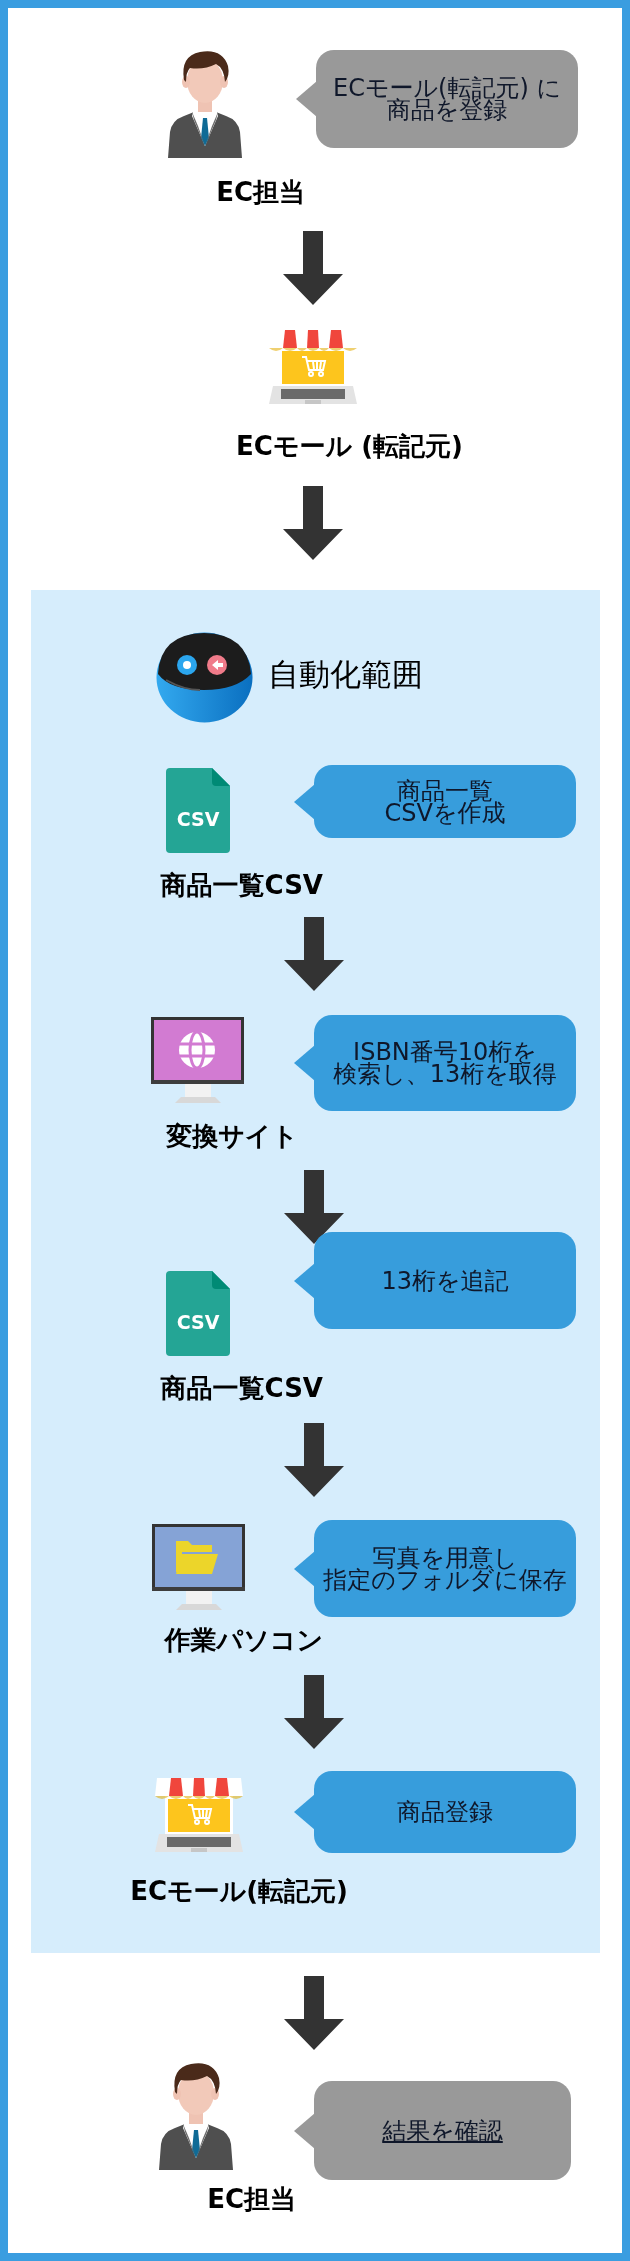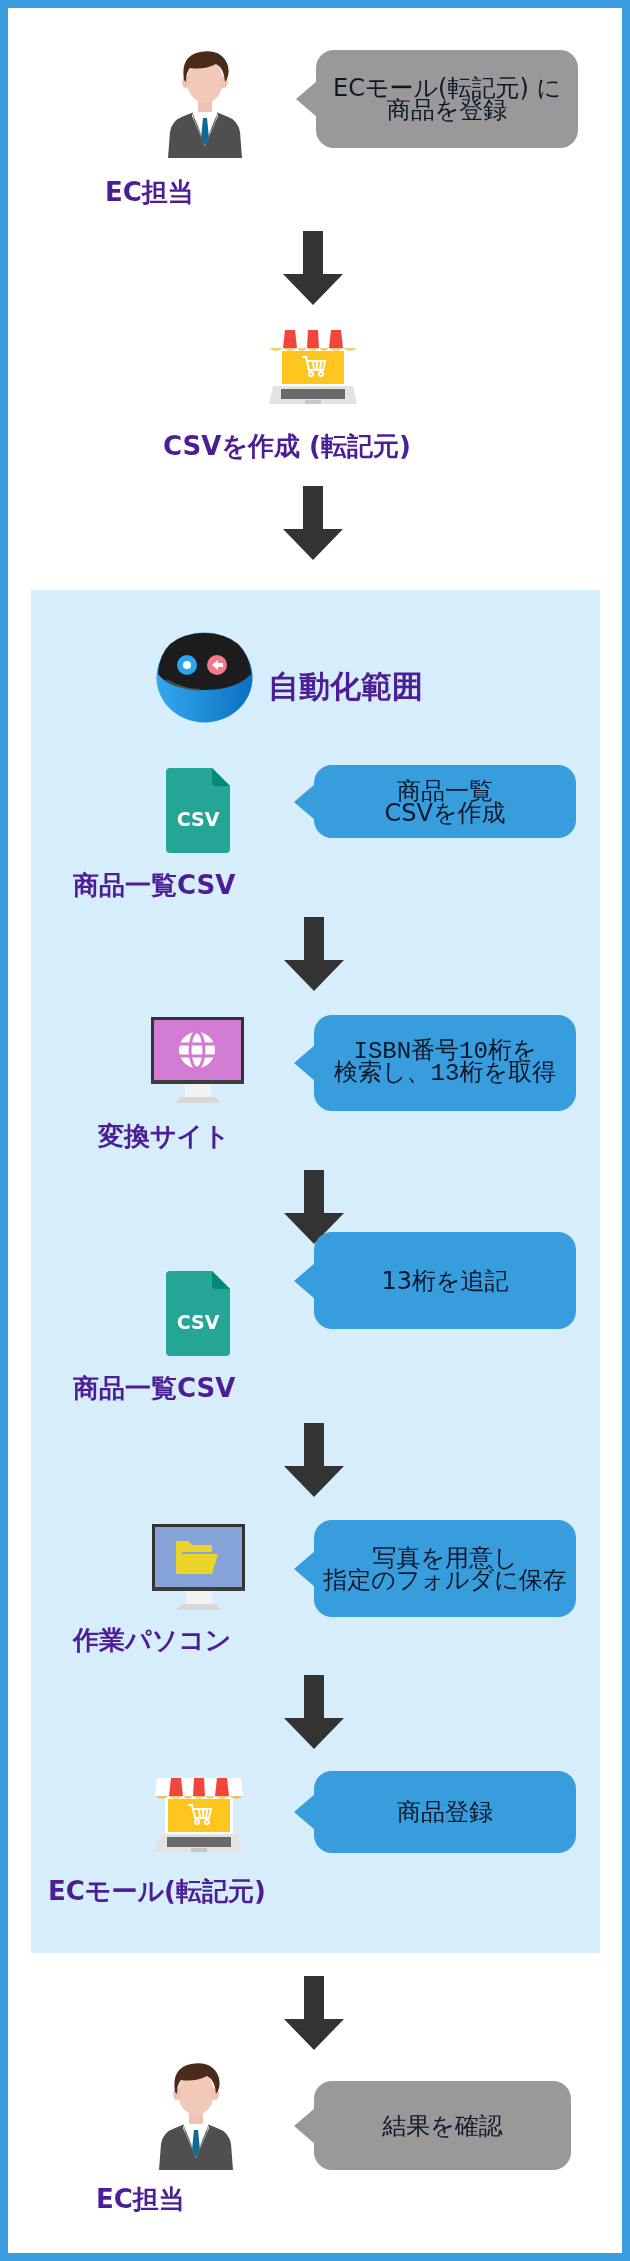--- a/index.html
+++ b/index.html
@@ -1,26 +1,26 @@
 <!DOCTYPE html>
 <html><head>
 <meta charset="utf-8">
 <style>
   html, body { margin: 0; padding: 0; }
   body { width: 630px; height: 2261px; position: relative; background: #3a9de0; font-family: "DejaVu Sans", "Liberation Sans", sans-serif; overflow: hidden; }
   .frame { position: absolute; left: 8px; top: 8px; width: 614px; height: 2245px; background: #ffffff; }
   .panel { position: absolute; left: 31px; top: 590px; width: 569px; height: 1363px; background: #d6edfc; }
   .abs { position: absolute; }
-  .label { position: absolute; font-weight: bold; color: #4c1d95; font-size: 26px; white-space: nowrap; text-align: left; line-height: 30px; }
+  .label { position: absolute; font-weight: bold; color: #000000; font-size: 26px; white-space: nowrap; text-align: right; line-height: 30px; }
   .bubble { position: absolute; width: 262px; border-radius: 18px; color: #0f172a; font-size: 24px; line-height: 22px; display: flex; align-items: center; justify-content: center; text-align: center; white-space: pre-line; }
   .bubble::before { content: ""; position: absolute; left: -20px; top: 50%; margin-top: -18px; border-top: 18px solid transparent; border-bottom: 18px solid transparent; border-right: 21px solid; border-right-color: inherit; }
   .bubble.gray { background: #999999; border-color: #999999; }
   .bubble.blue { background: #379ddc; border-color: #379ddc; }
   .arrow { position: absolute; width: 60px; height: 74px; }
-  .title { position: absolute; left: 268px; top: 654px; font-size: 31px; font-weight: bold; color: #4c1d95; line-height: 40px; white-space: nowrap; margin-top: 12px; }
+  .title { position: absolute; left: 268px; top: 654px; font-size: 31px; font-weight: normal; color: #000000; line-height: 40px; white-space: nowrap; }
 </style>
 </head>
 <body>
 
 <svg width="0" height="0" style="position:absolute">
   <defs>
     <symbol id="sym-person" viewBox="0 0 82 114">
       <path d="M4 112 L6 86 Q8 74 20 70 L30 66 L41 100 L52 66 L62 70 Q74 74 76 86 L78 112 Z" fill="#4f4f4f"></path>
       <path d="M30 62 L41 74 L52 62 L54 70 L41 100 L28 70 Z" fill="#ffffff"></path>
       <path d="M39 72 L43 72 L45 92 L41 100 L37 92 Z" fill="#0f6b96"></path>
@@ -74,21 +74,21 @@
 商品を登録</div>
 <div class="label" style="left:105px;top:177px;width:200px;">EC担当</div>
 
 <svg class="arrow" style="left:283px;top:231px" viewBox="0 0 60 74">
     <path d="M20 0 H40 V43 H60 L30 74 L0 43 H20 Z" fill="#333"></path>
   </svg>
 
 <svg class="abs" style="left:269px;top:330px" width="88" height="78">
     <use href="#sym-store"></use>
   </svg>
-<div class="label" style="left:163px;top:431px;width:300px;">CSVを作成 (転記元)</div>
+<div class="label" style="left:163px;top:431px;width:300px;">ECモール (転記元)</div>
 
 <svg class="arrow" style="left:283px;top:486px" viewBox="0 0 60 74">
     <path d="M20 0 H40 V43 H60 L30 74 L0 43 H20 Z" fill="#333"></path>
   </svg>
 
 <div class="panel"></div>
 
 <svg class="abs" style="left:156px;top:632px" width="97" height="91" viewBox="0 0 97 91">
   <defs>
       <linearGradient id="rg" x1="0" x2="1">
@@ -123,21 +123,21 @@
   <rect x="3" y="3" width="87" height="60" fill="#d27bd2"></rect>
   <g fill="#fff">
       <circle cx="46" cy="33" r="18"></circle>
     </g>
   <g fill="none" stroke="#d27bd2" stroke-width="3">
     <ellipse cx="46" cy="33" rx="7" ry="18"></ellipse>
       <line x1="28" y1="27" x2="64" y2="27"></line>
       <line x1="28" y1="39" x2="64" y2="39"></line>
   </g>
 </svg>
-<div class="bubble blue" style="left:314px;top:1015px;height:96px;font-family:Liberation Mono, monospace;">ISBN番号10桁を
+<div class="bubble blue" style="left:314px;top:1015px;height:96px;">ISBN番号10桁を
 検索し、13桁を取得</div>
 <div class="label" style="left:98px;top:1121px;width:200px;">変換サイト</div>
 
 <svg class="arrow" style="left:284px;top:1170px" viewBox="0 0 60 74">
     <path d="M20 0 H40 V43 H60 L30 74 L0 43 H20 Z" fill="#333"></path>
   </svg>
 
 <svg class="abs" style="left:166px;top:1271px" width="64" height="85">
     <use href="#sym-csv"></use>
     <text x="32" y="58" text-anchor="middle" font-family="DejaVu Sans, sans-serif" font-weight="bold" font-size="19" fill="#fff">CSV</text>
@@ -170,14 +170,14 @@
 <div class="bubble blue" style="left:314px;top:1771px;height:82px;">商品登録</div>
 <div class="label" style="left:48px;top:1876px;width:300px;">ECモール(転記元)</div>
 
 <svg class="arrow" style="left:284px;top:1976px" viewBox="0 0 60 74">
     <path d="M20 0 H40 V43 H60 L30 74 L0 43 H20 Z" fill="#333"></path>
   </svg>
 
 <svg class="abs" style="left:155px;top:2058px" width="82" height="114">
     <use href="#sym-person"></use>
   </svg>
-<div class="bubble gray" style="left:314px;top:2081px;height:89px;width:257px;">結果を確認</div>
+<div class="bubble gray" style="left:314px;top:2081px;height:99px;width:257px;text-decoration:underline;">結果を確認</div>
 <div class="label" style="left:96px;top:2184px;width:200px;">EC担当</div>
 
 </body></html>

